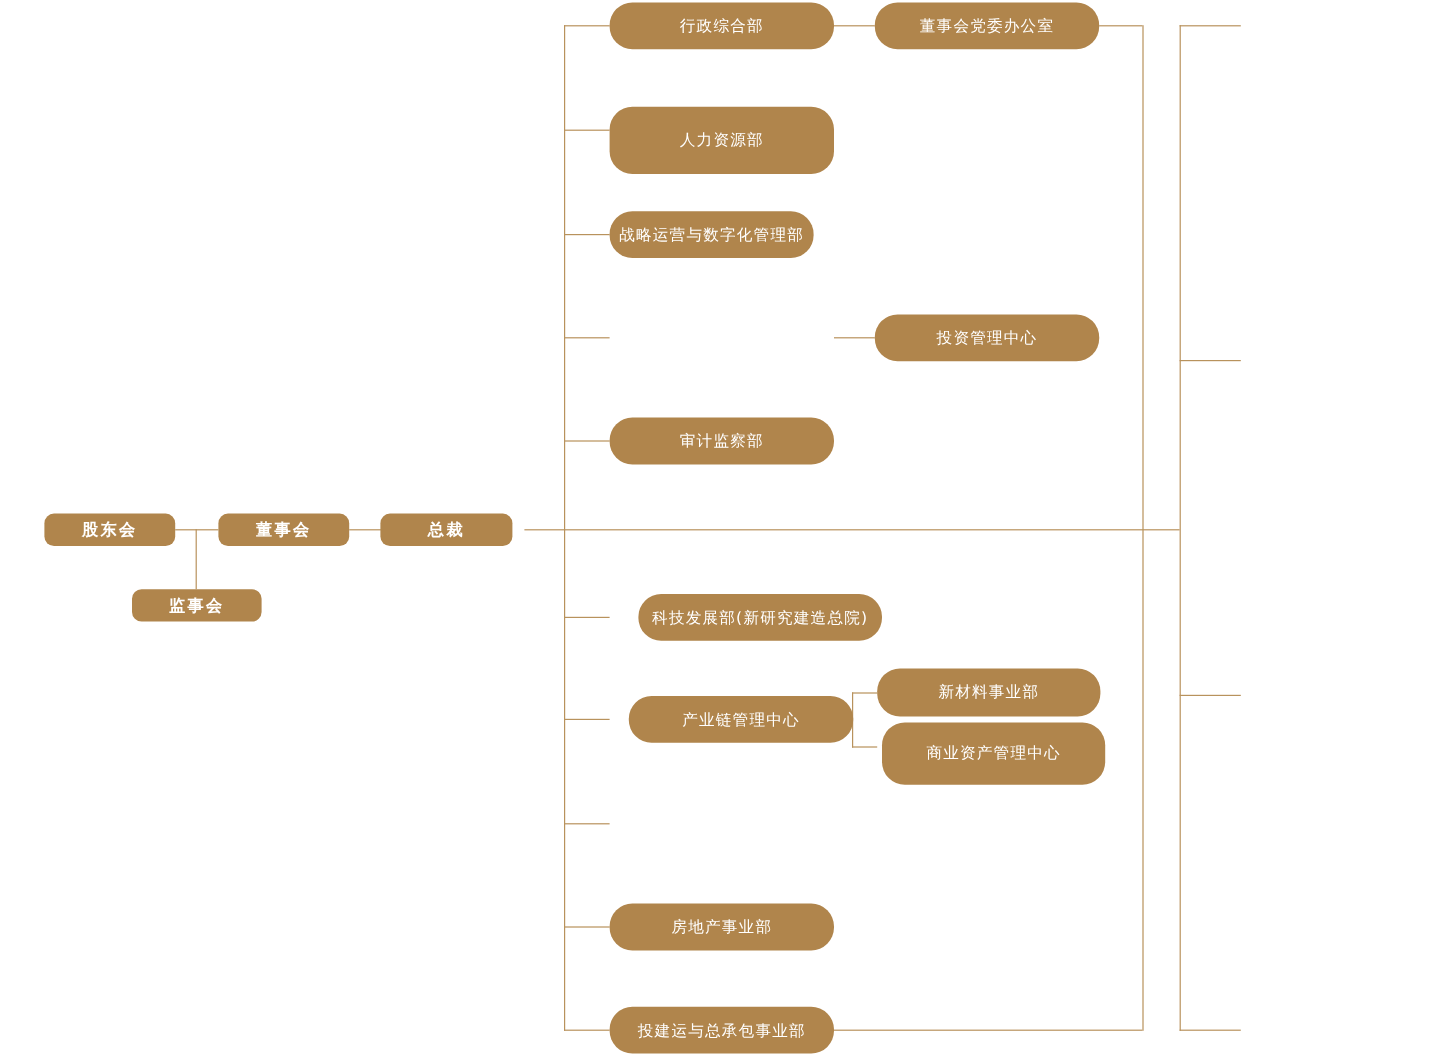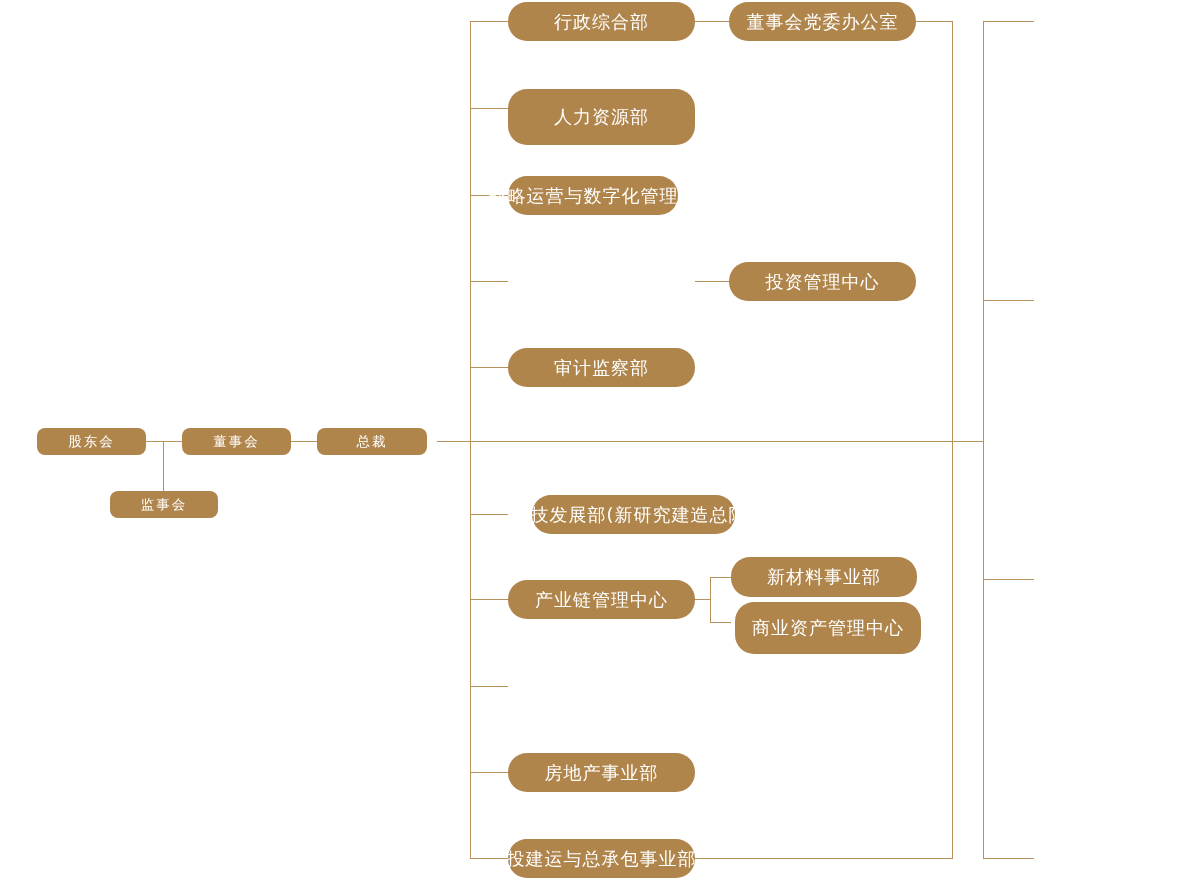--- a/index.html
+++ b/index.html
@@ -15,29 +15,30 @@
     background:var(--bg);
     overflow:hidden;
     font-family:"DejaVu Sans","Liberation Sans",sans-serif;
   }
   .node{
     position:absolute;
     background:var(--node-fill);
     color:var(--node-text);
     display:flex;align-items:center;justify-content:center;
     border-radius:19px;
-    font-size:18px;
+    font-size:13px;
     letter-spacing:1px;
     white-space:nowrap;
     box-sizing:border-box;
   }
   .node.sm{
     border-radius:8px;
     font-size:13.5px;
     letter-spacing:2px;
+    font-weight:bold;
   }
   .hline{position:absolute;height:1px;background:var(--line);}
   .vline{position:absolute;width:1px;background:var(--line);}
 </style>
 </head>
 <body>
 
 <div id="canvas">
 
   <div class="hline" style="left:146px;top:441px;width:36px"></div>
@@ -77,21 +78,21 @@
   <div class="node sm" style="left:37px;top:428px;width:109px;height:27px">股东会</div>
   <div class="node sm" style="left:182px;top:428px;width:109px;height:27px">董事会</div>
   <div class="node sm" style="left:317px;top:428px;width:110px;height:27px">总裁</div>
   <div class="node sm" style="left:110px;top:491px;width:108px;height:27px">监事会</div>
 
   <div class="node" style="left:508px;top:2px;width:187px;height:39px">行政综合部</div>
   <div class="node" style="left:508px;top:89px;width:187px;height:56px">人力资源部</div>
   <div class="node" style="left:508px;top:176px;width:170px;height:39px">战略运营与数字化管理部</div>
   <div class="node" style="left:508px;top:348px;width:187px;height:39px">审计监察部</div>
   <div class="node" style="left:532px;top:495px;width:203px;height:39px">科技发展部(新研究建造总院)</div>
-  <div class="node" style="left:508px;top:580px;width:187px;height:39px">产业链管理中心</div>
+  <div class="node" style="left:524px;top:580px;width:187px;height:39px">产业链管理中心</div>
   <div class="node" style="left:508px;top:753px;width:187px;height:39px">房地产事业部</div>
   <div class="node" style="left:508px;top:839px;width:187px;height:39px">投建运与总承包事业部</div>
 
   <div class="node" style="left:729px;top:2px;width:187px;height:39px">董事会党委办公室</div>
   <div class="node" style="left:731px;top:557px;width:186px;height:40px">新材料事业部</div>
   <div class="node" style="left:729px;top:262px;width:187px;height:39px">投资管理中心</div>
   <div class="node" style="left:735px;top:602px;width:186px;height:52px">商业资产管理中心</div>
 
 </div>
 

